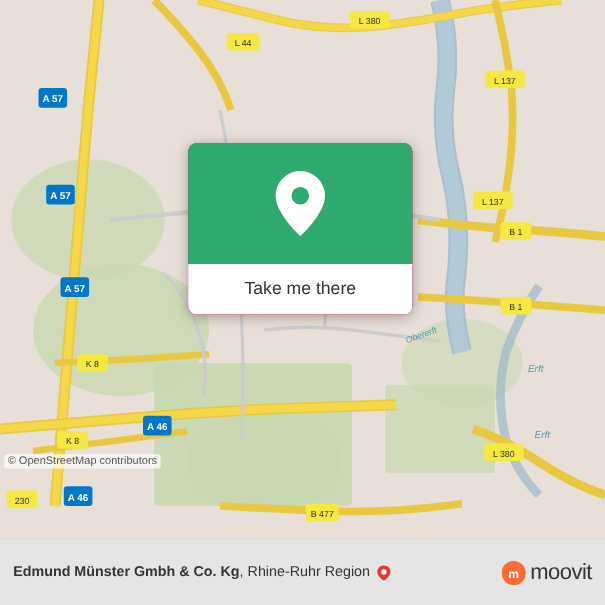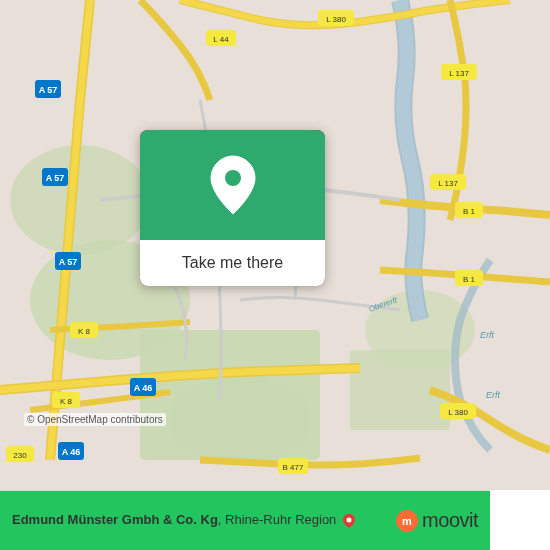--- a/index.html
+++ b/index.html
@@ -25,22 +25,22 @@
       width: 100%;
       height: 100%;
       position: absolute;
       top: 0; left: 0;
     }
 
     
     #popup-card {
       position: absolute;
       top: 130px;
-      left: 140px;
-      width: 185px;
+      left: 171px;
+      width: 204px;
       background: #be185d;
       border-radius: 8px;
       box-shadow: 0 2px 12px rgba(0,0,0,0.3);
       overflow: hidden;
       z-index: 10;
     }
 
     #popup-green-top {
       background: #2eaa6e;
       height: 110px;
@@ -57,23 +57,23 @@
       font-weight: 500;
       color: #333;
       cursor: pointer;
       background: white;
       border: none;
       width: 100%;
     }
 
     
     #bottom-bar {
-      width: 490px;
+      width: 550px;
       height: 60px;
-      background: #22c55e;
+      background: #e5e5e5;
       border-top: 1px solid #ddd;
       display: flex;
       align-items: center;
       padding: 0 12px;
       gap: 8px;
     }
 
     #bottom-text {
       flex: 1;
       font-size: 13px;
@@ -98,21 +98,20 @@
     #attribution {
       position: absolute;
       bottom: 64px;
       left: 4px;
       font-size: 10px;
       color: #555;
       background: rgba(255,255,255,0.7);
       padding: 1px 3px;
       border-radius: 2px;
       z-index: 5;
-      margin-left: 20px;
     }
   </style>
 </head>
 <body>
 
 <div id="map-container">
   <svg class="map-svg" viewBox="0 0 550 490" xmlns="http://www.w3.org/2000/svg">
 
     <rect width="550" height="490" fill="#e8e0d8"></rect>
 

